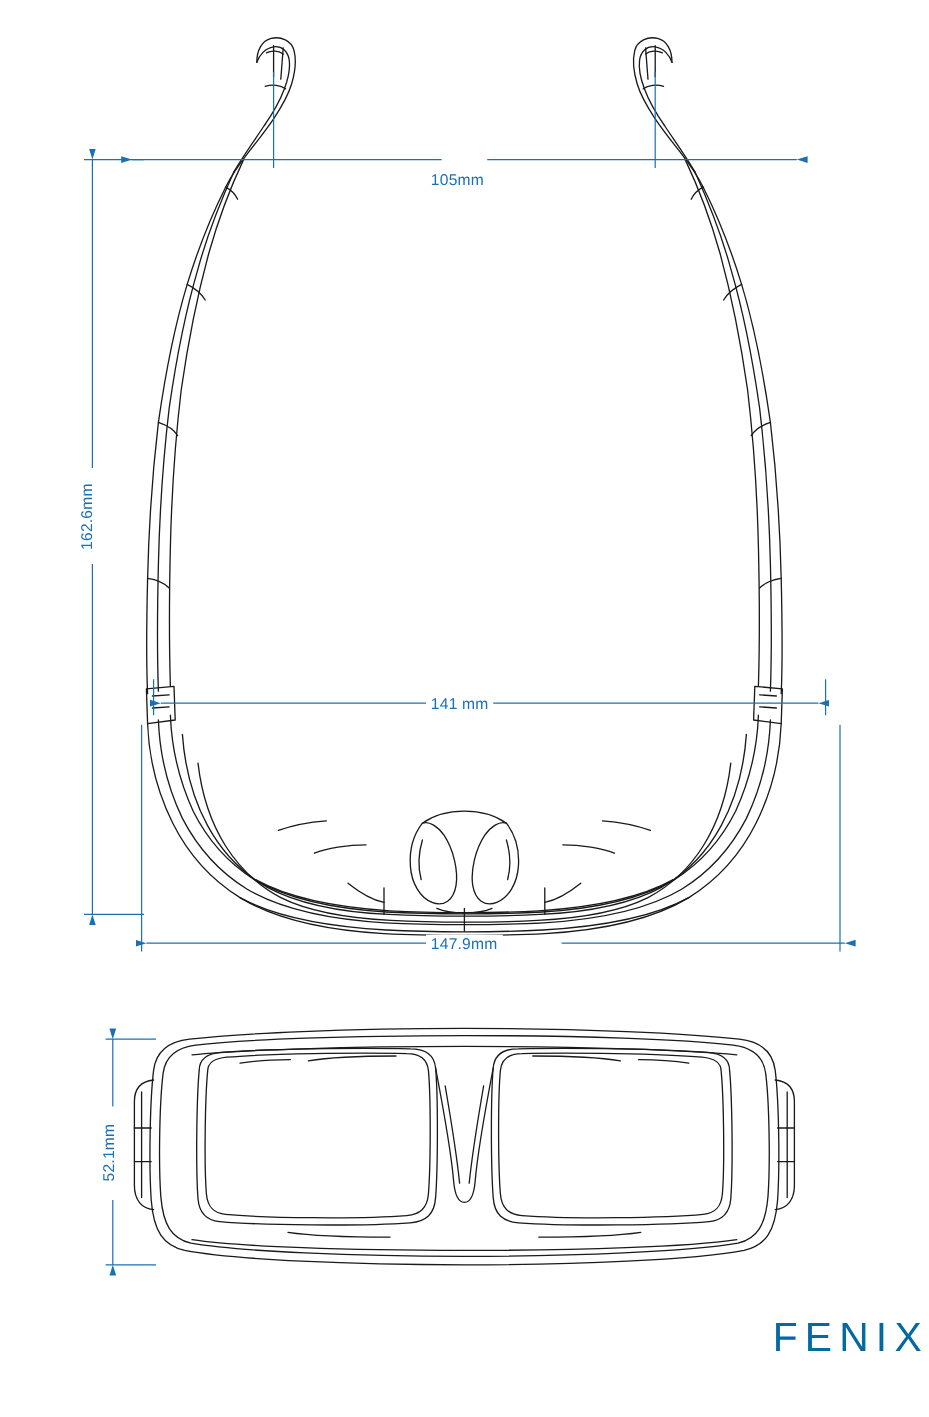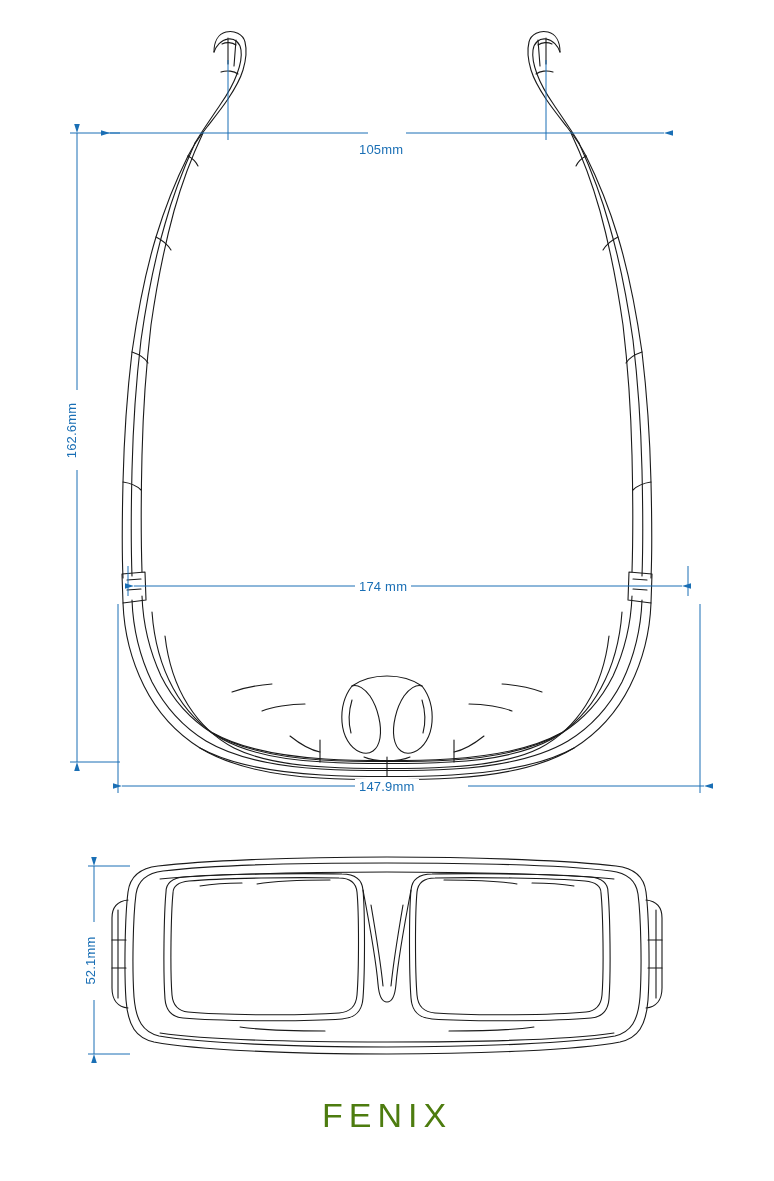--- a/index.html
+++ b/index.html
@@ -31,25 +31,25 @@
     padding: 0 4px;
   }
   .dim-label.vertical {
     transform-origin: center center;
   }
   #product-name {
     position: absolute;
     left: 0;
     top: 1096px;
     width: 774px;
-    text-align: center;
+    text-align: right;
     font-family: "Liberation Sans", sans-serif;
     font-size: 34px;
     letter-spacing: 6px;
-    color: #4d7c0f;
+    color: #0369a1;
     font-weight: 400;
   }
 </style>
 </head>
 <body>
 
 <svg id="sheet" viewBox="0 0 774 1181" xmlns="http://www.w3.org/2000/svg">
 
   <defs>
     <marker id="arrowStart" markerWidth="10" markerHeight="8" refX="9" refY="4" orient="auto">
@@ -250,19 +250,19 @@
       <line x1="88" y1="866" x2="130" y2="866"></line>
       <line x1="88" y1="1054" x2="130" y2="1054"></line>
     </g>
   </g>
 </svg>
 
 <div class="dim-label" style="left:355px; top:126px;margin-top:16px;">105mm</div>
 
 <div class="dim-label vertical" style="left:40px; top:423px; transform:rotate(-90deg);">162.6mm</div>
 
-<div class="dim-label" style="left:355px; top:579px;">174 mm</div>
+<div class="dim-label" style="left:355px; top:579px;">141 mm</div>
 
 <div class="dim-label" style="left:355px; top:779px;text-align:center;">147.9mm</div>
 
 <div class="dim-label vertical" style="left:62px; top:953px; transform:rotate(-90deg);">52.1mm</div>
 
 <div id="product-name">FENIX</div>
 
 </body></html>

